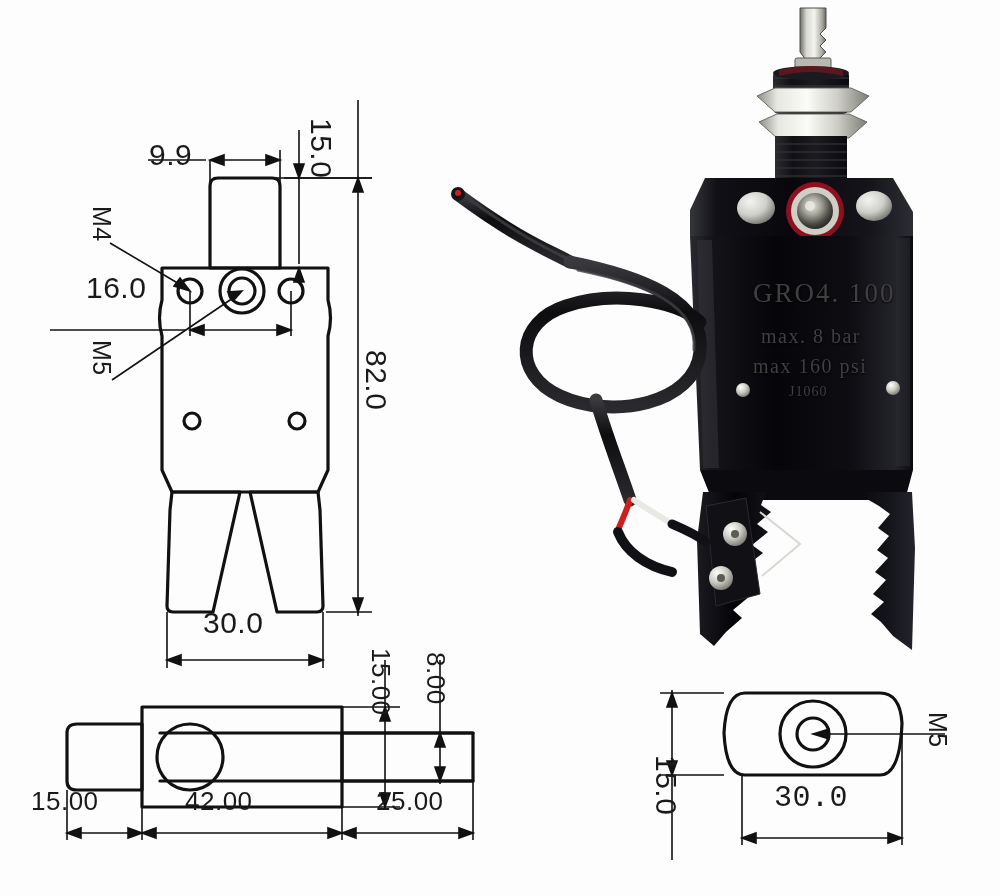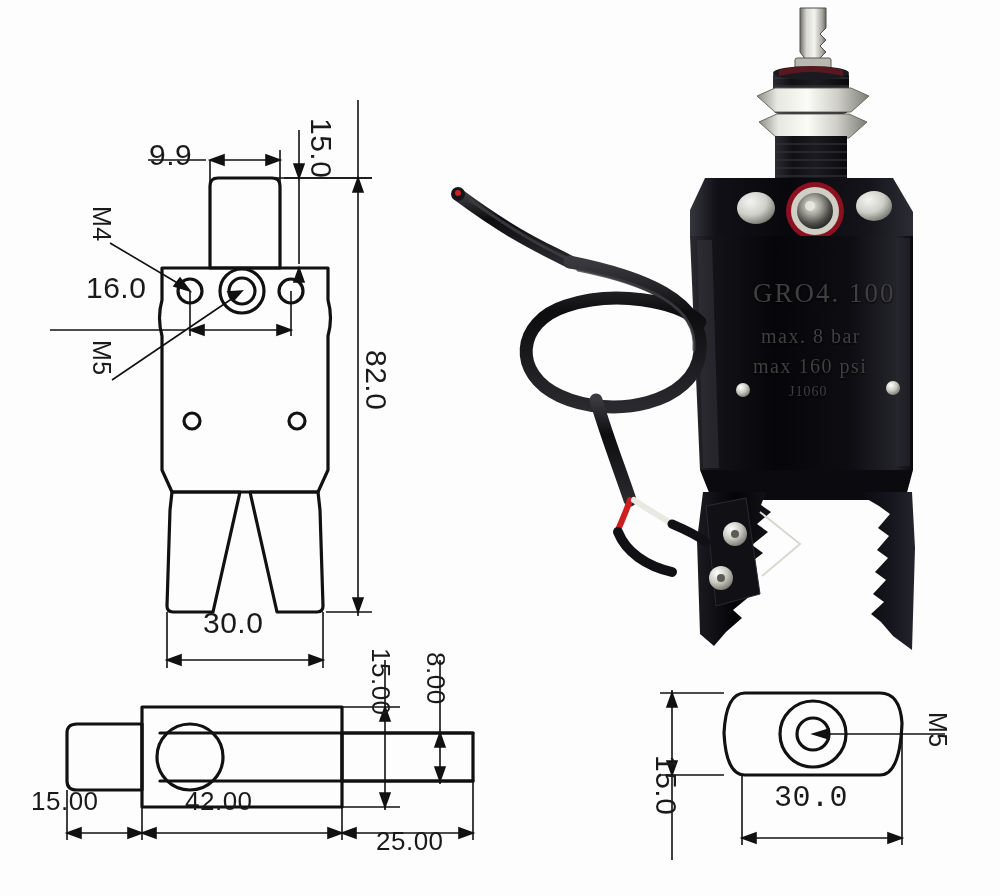--- a/index.html
+++ b/index.html
@@ -390,21 +390,21 @@
 <div class="lbl dim" style="left:203px;top:606px;">30.0</div>
 
 <div class="lbl thr rot" style="left:116px;top:206px;">M4</div>
 
 <div class="lbl thr rot" style="left:116px;top:340px;">M5</div>
 
 <div class="lbl dim-sm" style="left:31px;top:786px;">15.00</div>
 
 <div class="lbl dim-sm" style="left:185px;top:786px;">42.00</div>
 
-<div class="lbl dim-sm" style="left:376px;top:786px;margin-top:40px;">25.00</div>
+<div class="lbl dim-sm" style="left:376px;top:786px;">25.00</div>
 
 <div class="lbl dim-sm rot" style="left:396px;top:648px;">15.00</div>
 
 <div class="lbl dim-sm rot" style="left:451px;top:652px;">8.00</div>
 
 <div class="lbl dim rot" style="left:683px;top:755px;">15.0</div>
 
 <div class="lbl dim" style="left:774px;top:781px;font-family:Liberation Mono, monospace;">30.0</div>
 
 <div class="lbl thr rot" style="left:952px;top:712px;">M5</div>

